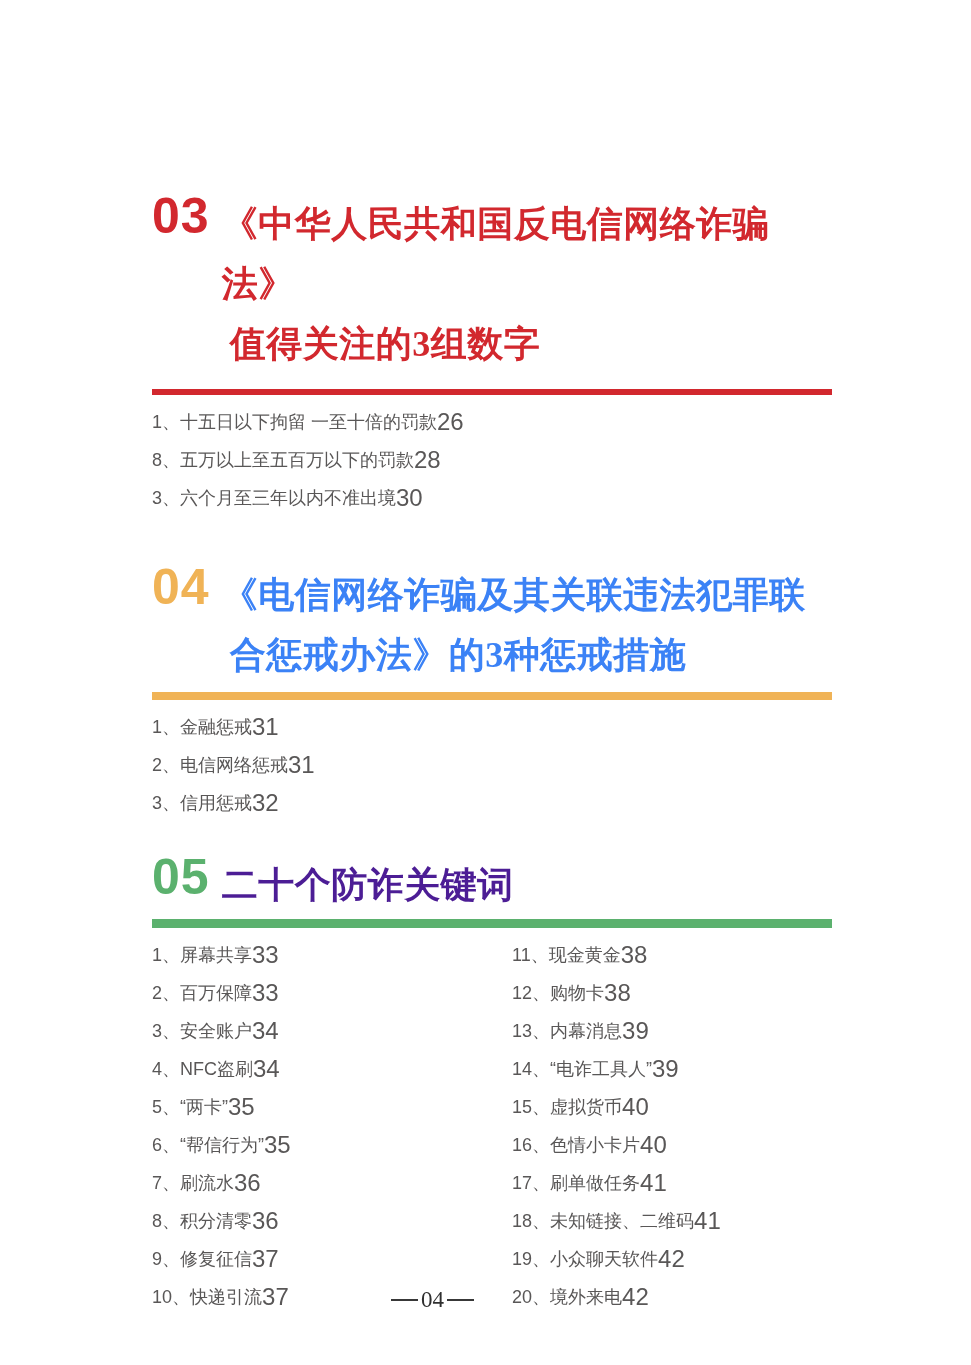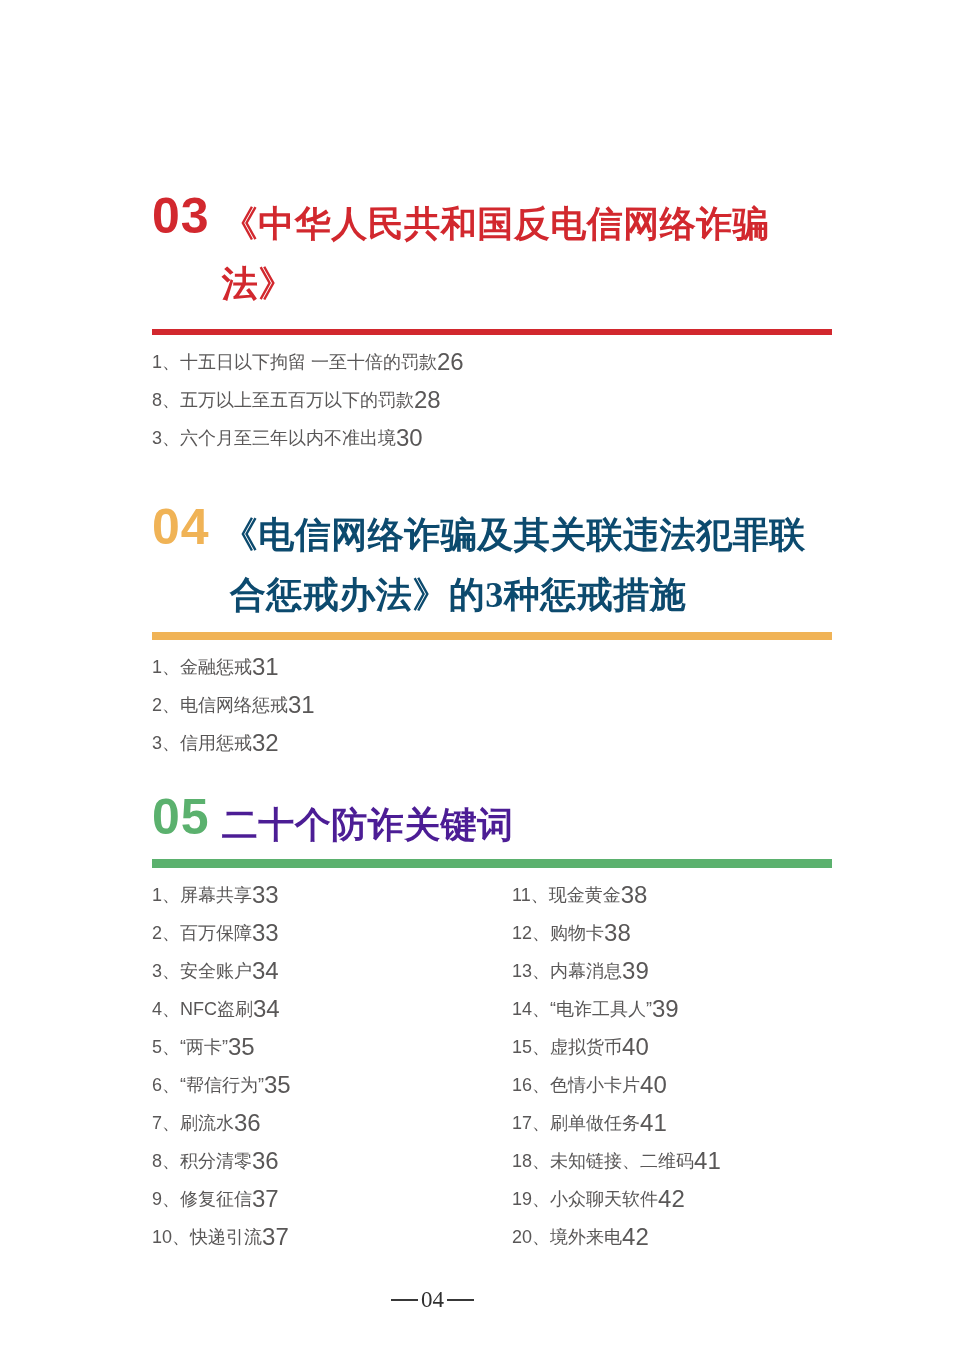--- a/index.html
+++ b/index.html
@@ -68,20 +68,21 @@
 <body>
 
 <div class="page" style="background: rgb(255, 255, 255);">
   <div class="content">
 
     <section class="sec03">
       <div class="sec-head">
         <div class="sec-num" style="color: rgb(210, 40, 46);">03</div>
         <div class="sec-title" style="color: rgb(210, 40, 46);">
           <div class="tline">《中华人民共和国反电信网络诈骗法》</div>
+          <div class="tline indent">值得关注的3组数字</div>
         </div>
       </div>
       <div class="divider" style="background: rgb(210, 40, 46);"></div>
       <div class="rows">
         <div class="row">
           <span class="lbl">1、十五日以下拘留 一至十倍的罚款</span>
           <span class="pg">26</span>
         </div>
         <div class="row">
           <span class="lbl">8、五万以上至五百万以下的罚款</span>
@@ -90,21 +91,21 @@
         <div class="row">
           <span class="lbl">3、六个月至三年以内不准出境</span>
           <span class="pg">30</span>
         </div>
       </div>
     </section>
 
     <section class="sec04">
       <div class="sec-head">
         <div class="sec-num" style="color: rgb(240, 179, 86);">04</div>
-        <div class="sec-title" style="color: #0c4a6e;">
+        <div class="sec-title" style="color: #3b82f6;">
           <div class="tline">《电信网络诈骗及其关联违法犯罪联</div>
           <div class="tline indent">合惩戒办法》的3种惩戒措施</div>
         </div>
       </div>
       <div class="divider" style="background: rgb(240, 179, 86);"></div>
       <div class="rows">
         <div class="row">
           <span class="lbl">1、金融惩戒</span>
           <span class="pg">31</span>
         </div>

